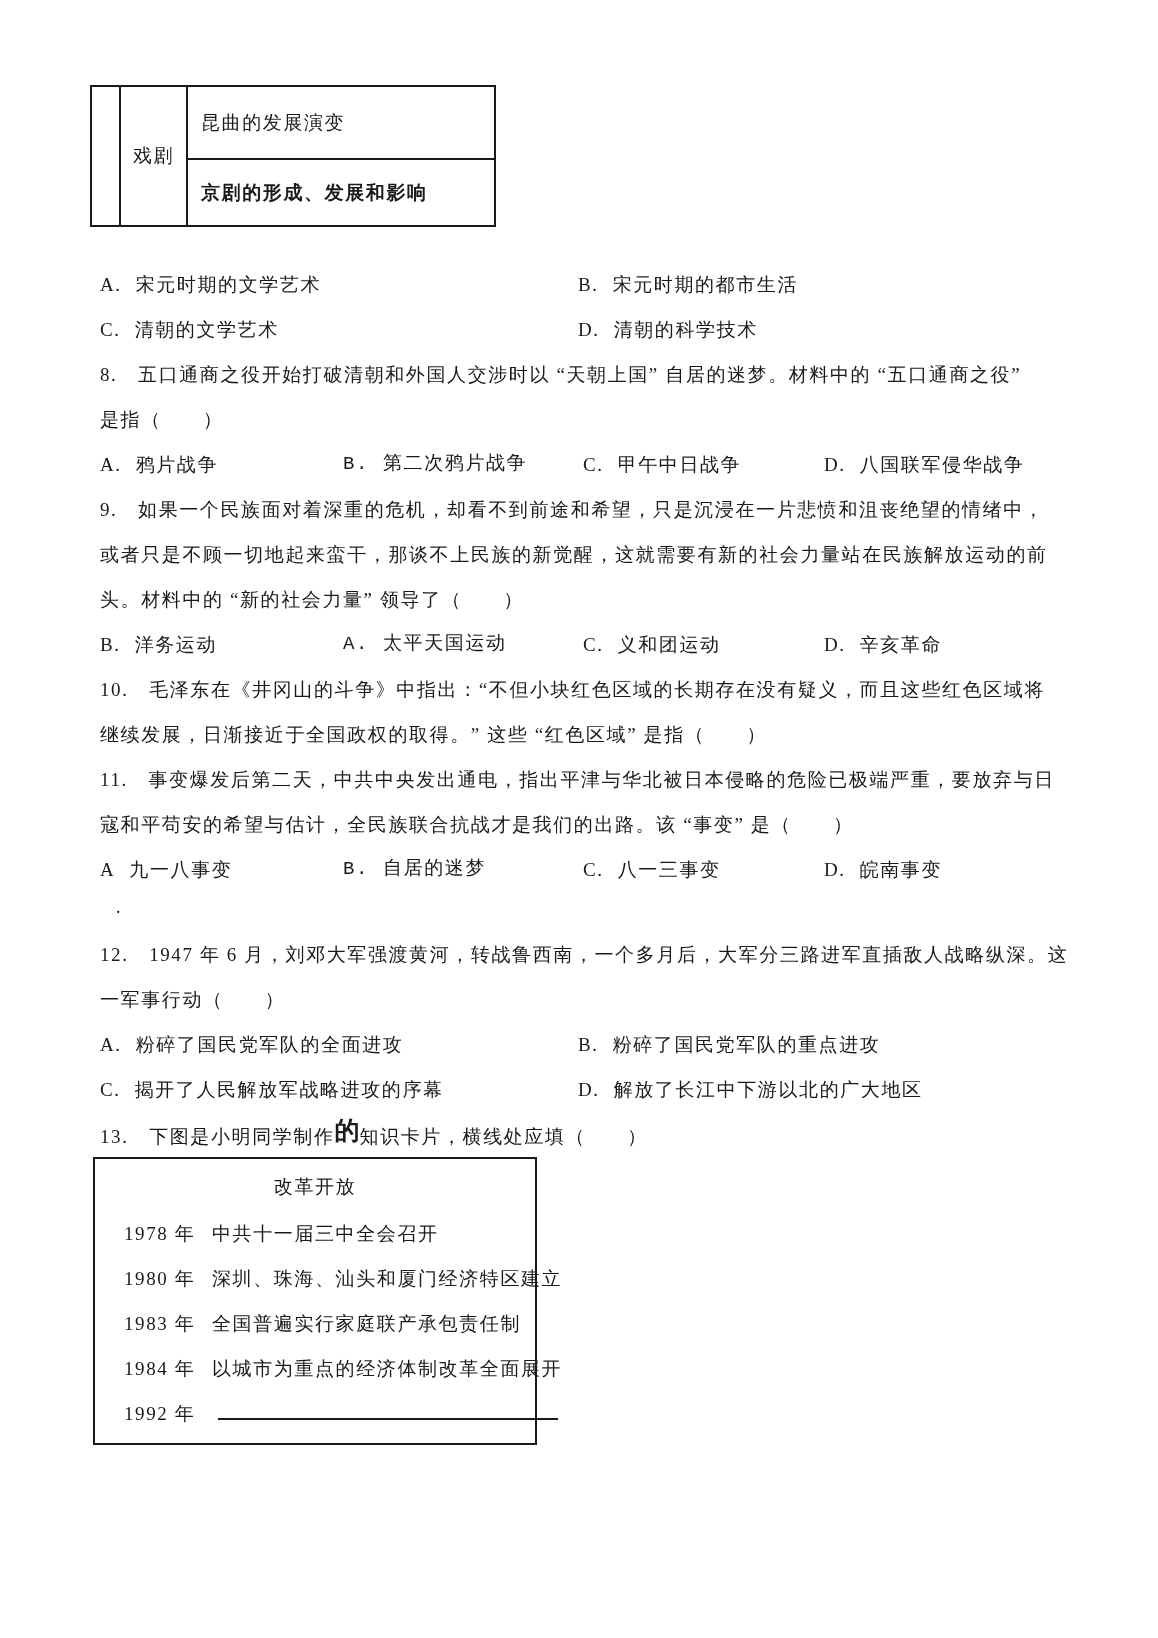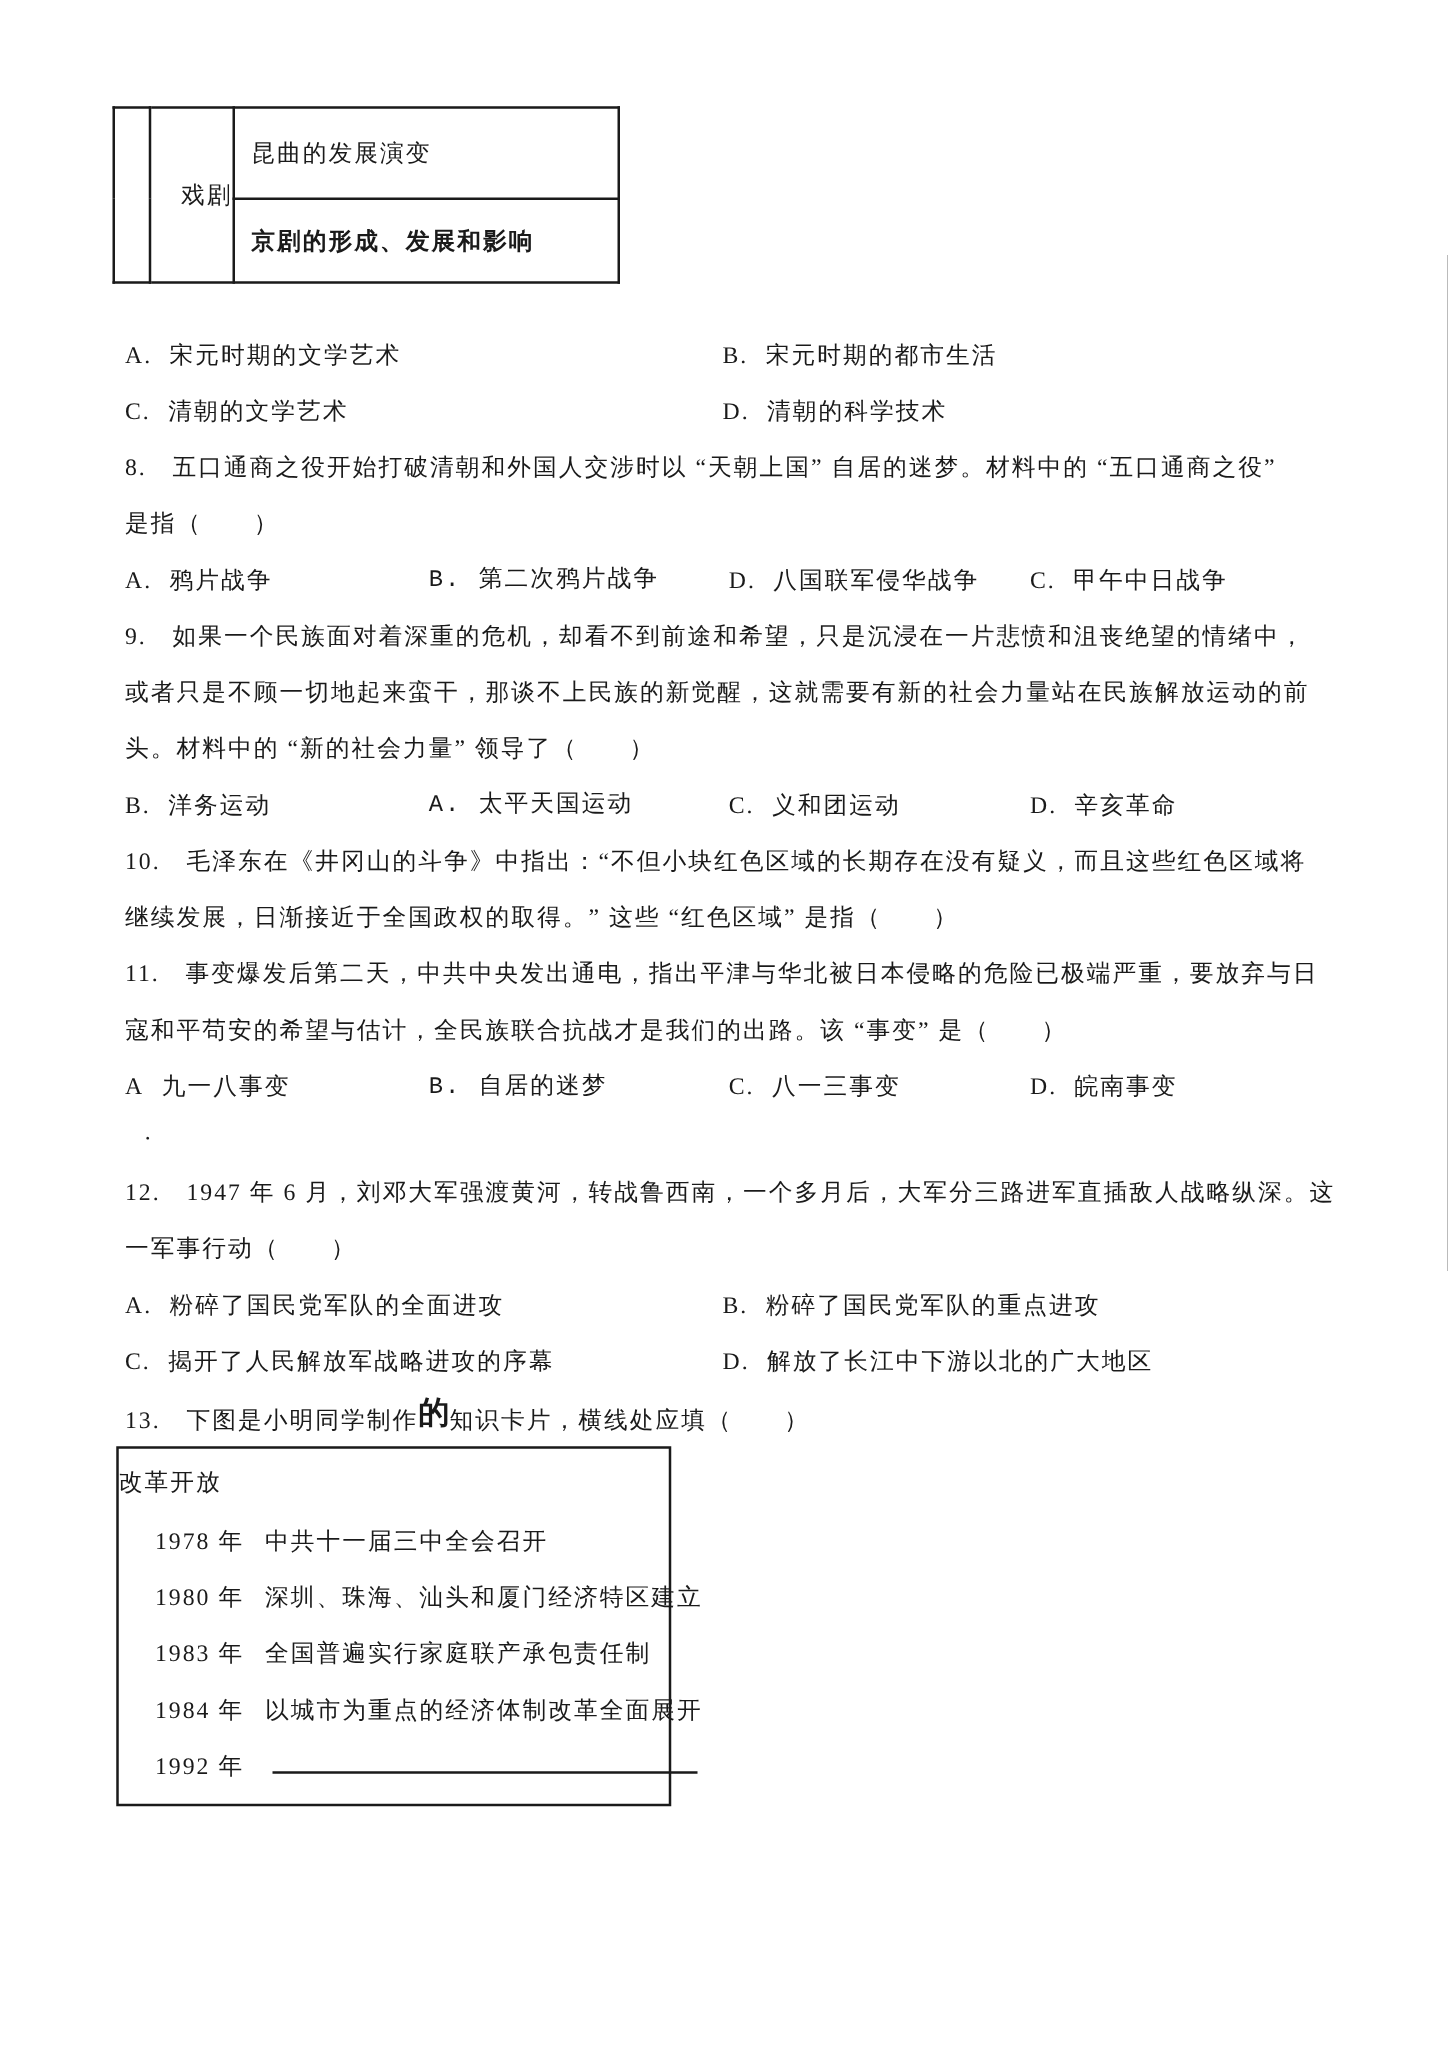--- a/index.html
+++ b/index.html
@@ -20,21 +20,21 @@
     border-collapse:collapse;
     table-layout:fixed;
   }
   .frag-table td{
     border:2px solid #1a1a1a;
     padding:0;
     vertical-align:middle;
     margin-top:24px;
   }
   .frag-table .c-empty{width:27px;}
-  .frag-table .c-cat{width:65px;text-align:right;}
+  .frag-table .c-cat{width:65px;text-align:center;}
   .frag-table .c-item{width:293px;padding-left:13px;}
   .frag-table .r1{height:73px;}
   .frag-table .r2{height:67px;font-weight:bold;}
   
   .content{
     position:absolute;left:100px;top:262px;width:965px;
   }
   .line{
     height:45px;line-height:45px;white-space:nowrap;
   }
@@ -45,21 +45,21 @@
   .opt-row.two  .opt:nth-child(1){width:478px;}
   .ol{margin-right:14px;}
   .stray{height:40px;line-height:40px;padding-left:15px;}
   .emph{font-weight:bold;font-size:25px;position:relative;top:-4px;letter-spacing:0;}
   
   .card{
     margin-left:-7px;
     width:440px;height:284px;
     border:2px solid #1a1a1a;
   }
-  .card-title{height:52px;line-height:56px;}
+  .card-title{height:52px;line-height:56px;text-align:center;}
   .card-entry{height:45px;line-height:45px;padding-left:14px;white-space:nowrap;}
   .year{display:inline-block;min-width:88px;margin-left:15px;}
   .blank{
     display:inline-block;width:340px;height:16px;
     border-bottom:2px solid #1a1a1a;margin-left:6px;
   }
 </style>
 </head>
 <body>
 
@@ -87,22 +87,22 @@
     <div class="opt-row two">
       <span class="opt"><span class="ol">C.</span><span>清朝的文学艺术</span></span>
       <span class="opt"><span class="ol">D.</span><span>清朝的科学技术</span></span>
     </div>
 
     <div class="line">8.　五口通商之役开始打破清朝和外国人交涉时以 “天朝上国” 自居的迷梦。材料中的 “五口通商之役”</div>
     <div class="line">是指（　　）</div>
     <div class="opt-row four">
       <span class="opt"><span class="ol">A.</span><span>鸦片战争</span></span>
       <span class="opt"><span class="ol">B.</span><span>第二次鸦片战争</span></span>
+      <span class="opt"><span class="ol">C.</span><span>甲午中日战争</span></span>
       <span class="opt"><span class="ol">D.</span><span>八国联军侵华战争</span></span>
-      <span class="opt"><span class="ol">C.</span><span>甲午中日战争</span></span>
     </div>
 
     <div class="line">9.　如果一个民族面对着深重的危机，却看不到前途和希望，只是沉浸在一片悲愤和沮丧绝望的情绪中，</div>
     <div class="line">或者只是不顾一切地起来蛮干，那谈不上民族的新觉醒，这就需要有新的社会力量站在民族解放运动的前</div>
     <div class="line">头。材料中的 “新的社会力量” 领导了（　　）</div>
     <div class="opt-row four">
       <span class="opt"><span class="ol">B.</span><span>洋务运动</span></span>
       <span class="opt"><span class="ol">A.</span><span>太平天国运动</span></span>
       <span class="opt"><span class="ol">C.</span><span>义和团运动</span></span>
       <span class="opt"><span class="ol">D.</span><span>辛亥革命</span></span>

